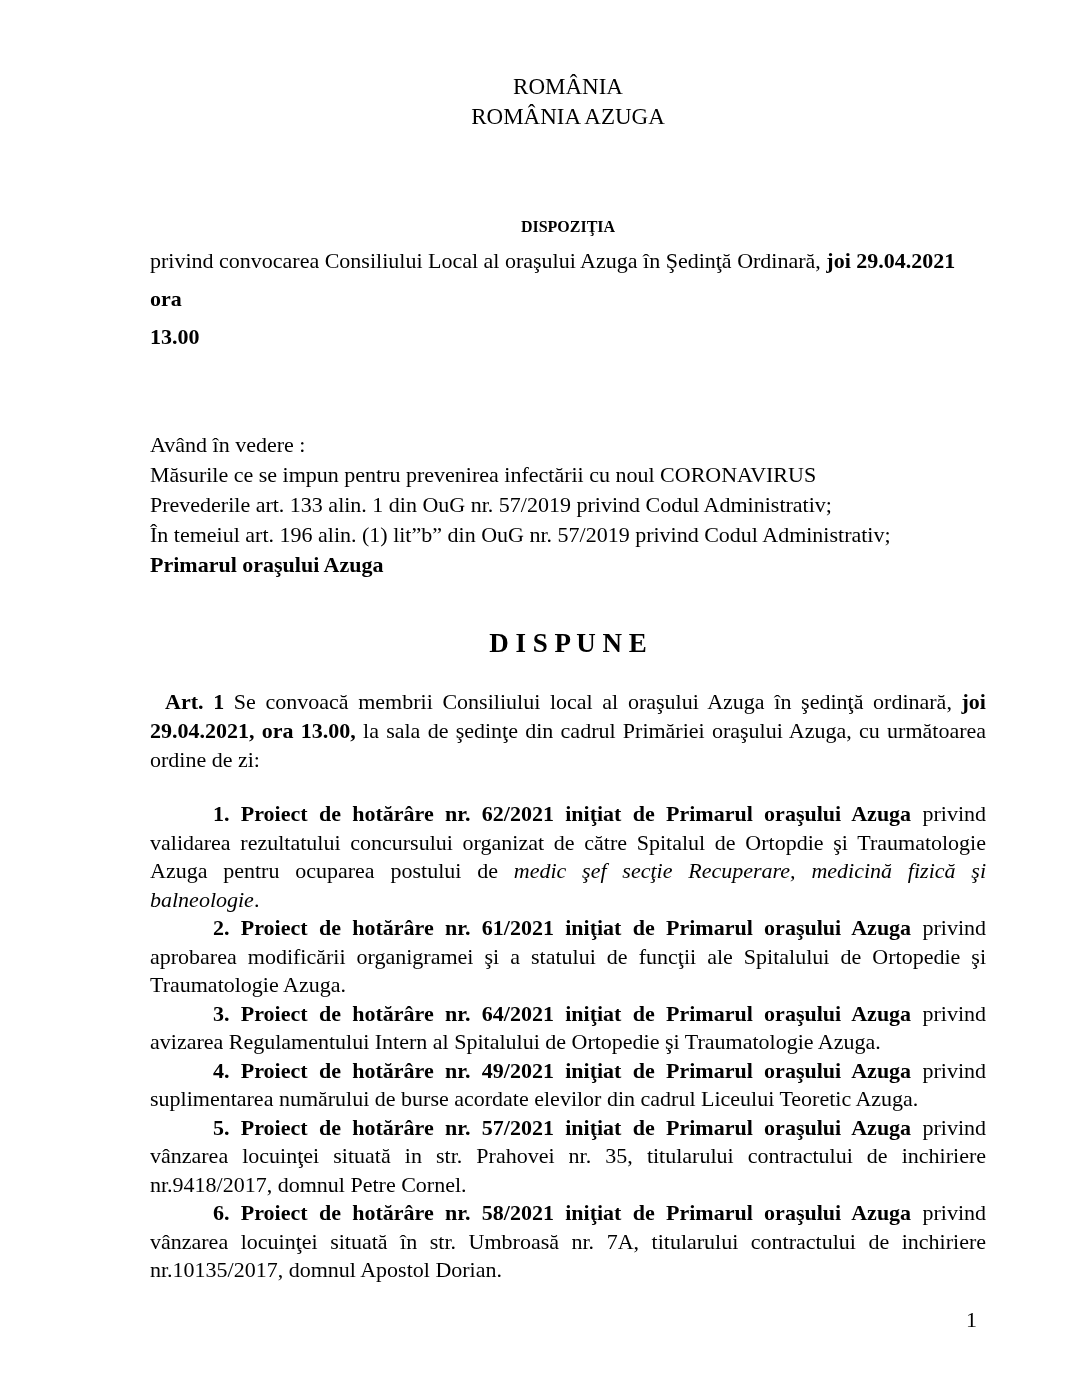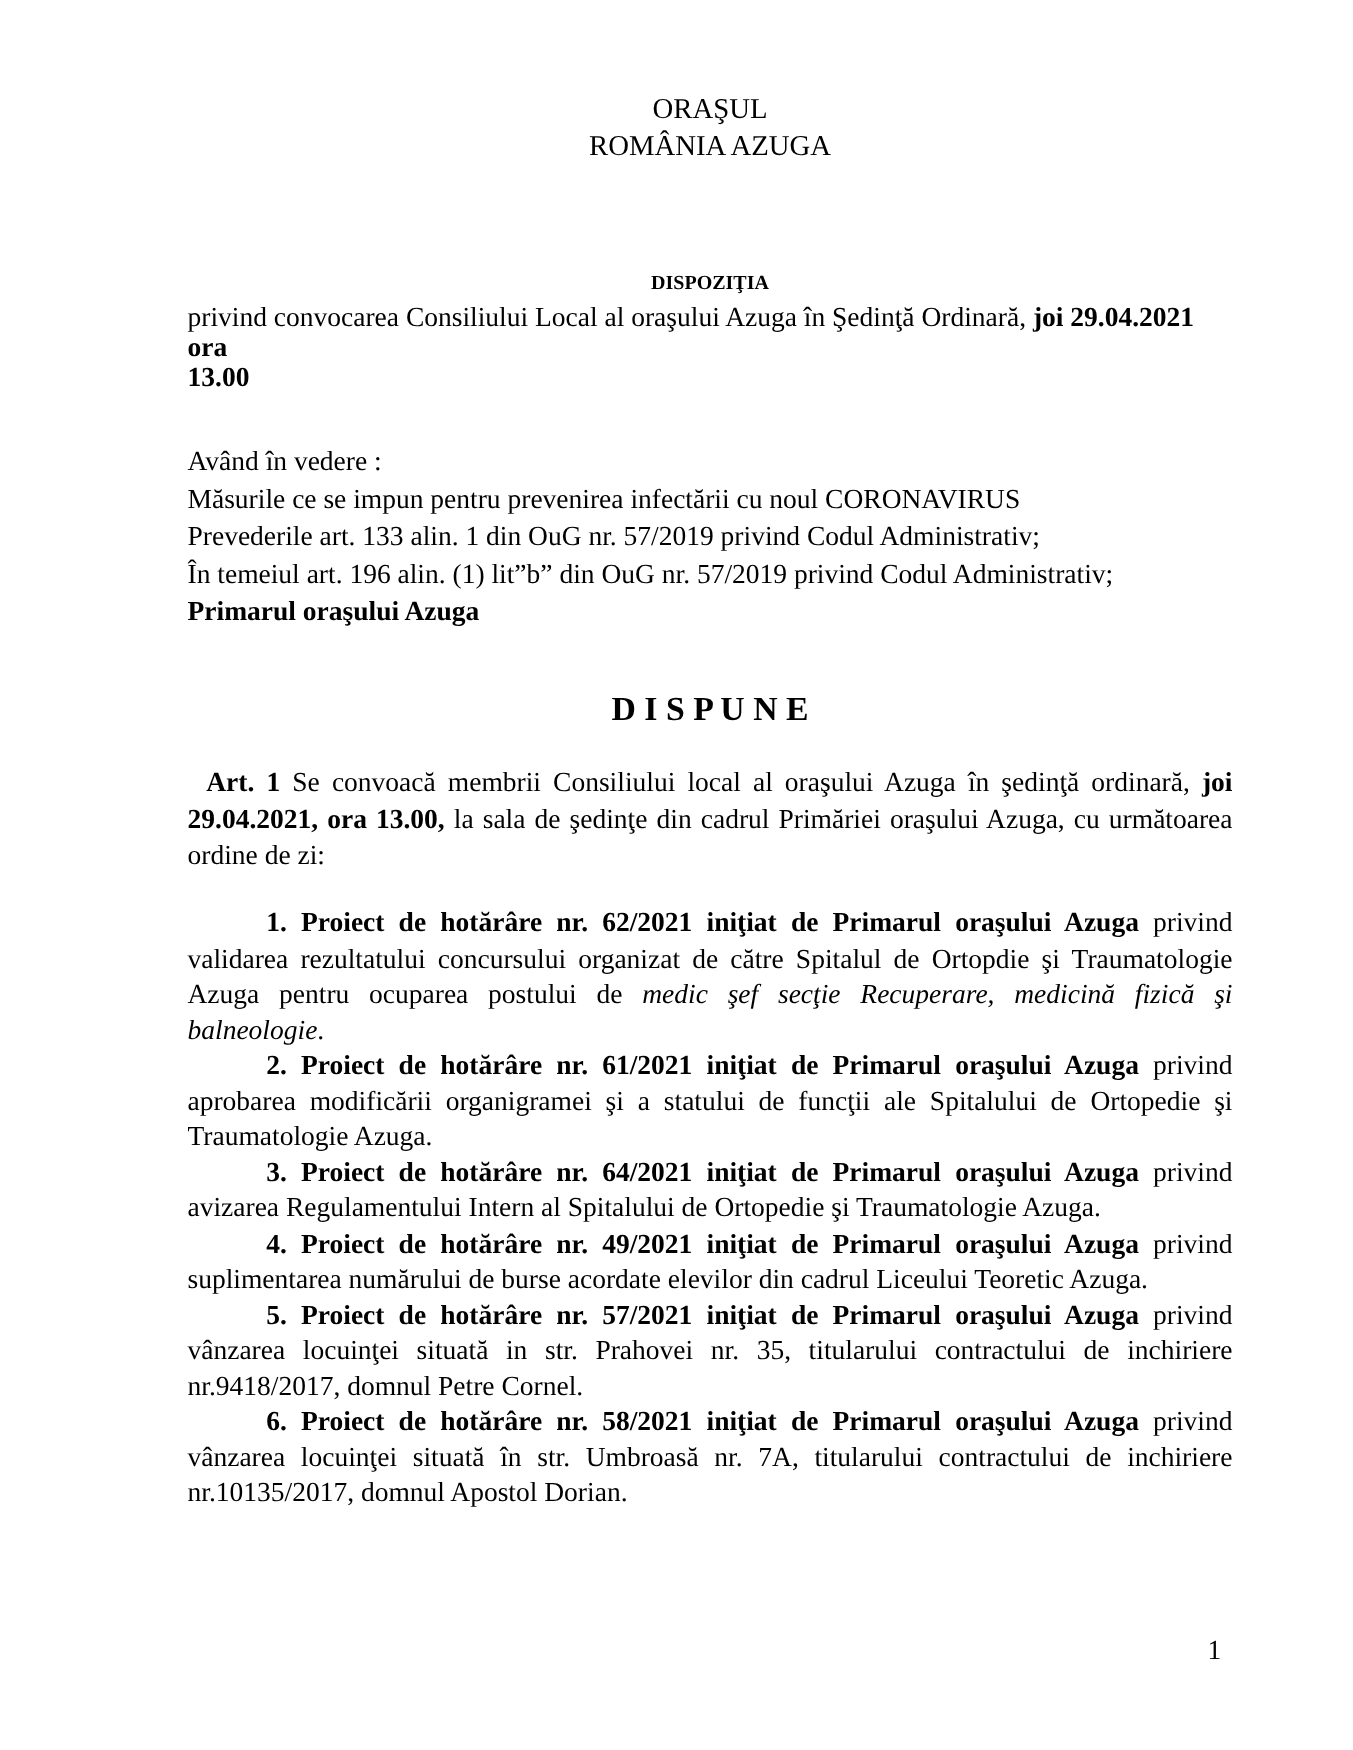--- a/index.html
+++ b/index.html
@@ -29,25 +29,25 @@
   }
   .doc-title {
     margin: 80px 0 0 0;
     text-align: center;
     font-size: 16px;
     font-weight: bold;
     line-height: 30px;
   }
   .subtitle {
     margin: 0;
-    line-height: 24px;
+    line-height: 38px;
     text-align: left;
   }
   .preamble {
-    margin-top: 40px;
+    margin-top: 74px;
   }
   .preamble p {
     margin: 0;
     line-height: 30px;
   }
   .bold { font-weight: bold; }
   .dispune {
     margin: 48px 0 0 0;
     text-align: center;
     font-size: 27px;
@@ -76,21 +76,21 @@
     line-height: 28px;
   }
 </style>
 </head>
 <body>
 
 <div class="page">
   <div class="content">
 
     <div class="letterhead">
-      <div>ORAŞUL</div>
+      <div>ROMÂNIA</div>
       <div>ROMÂNIA AZUGA</div>
     </div>
 
     <h1 class="doc-title">DISPOZIŢIA</h1>
 
     <p class="subtitle"><span>privind convocarea Consiliului Local al oraşului Azuga în Şedinţă Ordinară, </span><b>joi 29.04.2021 ora</b><br><b>13.00</b></p>
 
     <div class="preamble">
       <p>Având în vedere :</p>
       <p>Măsurile ce se impun pentru prevenirea infectării cu noul CORONAVIRUS</p>

